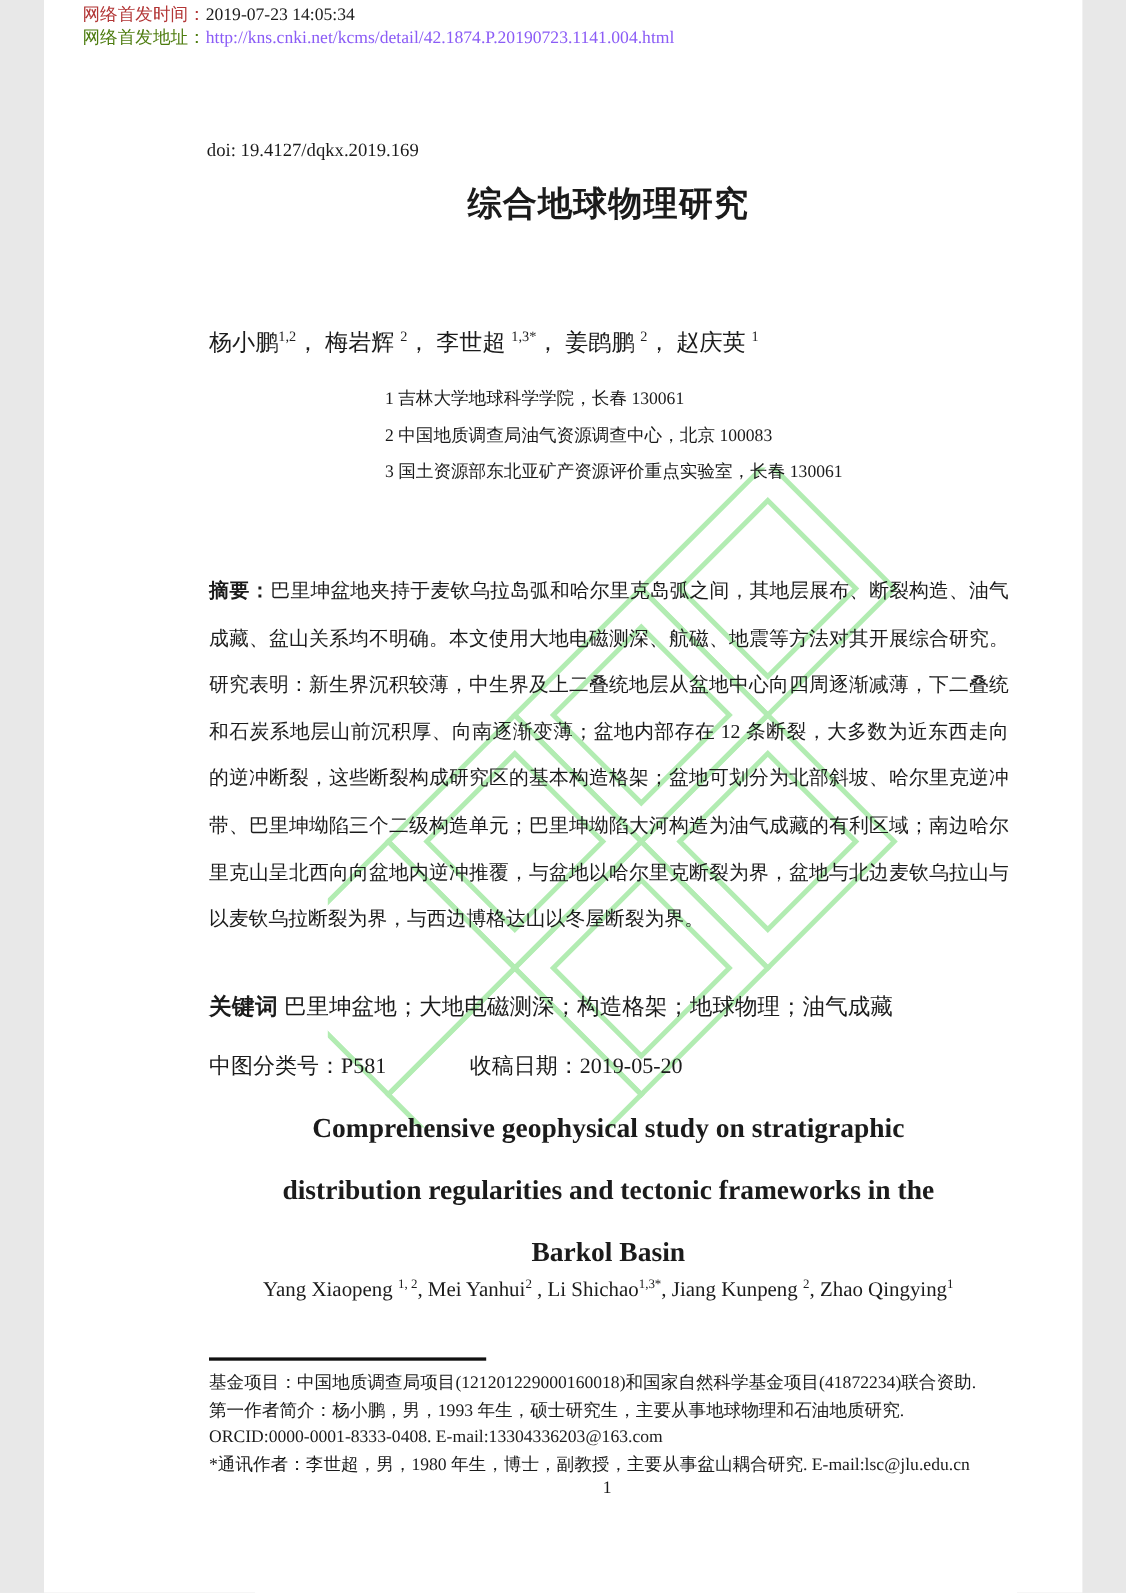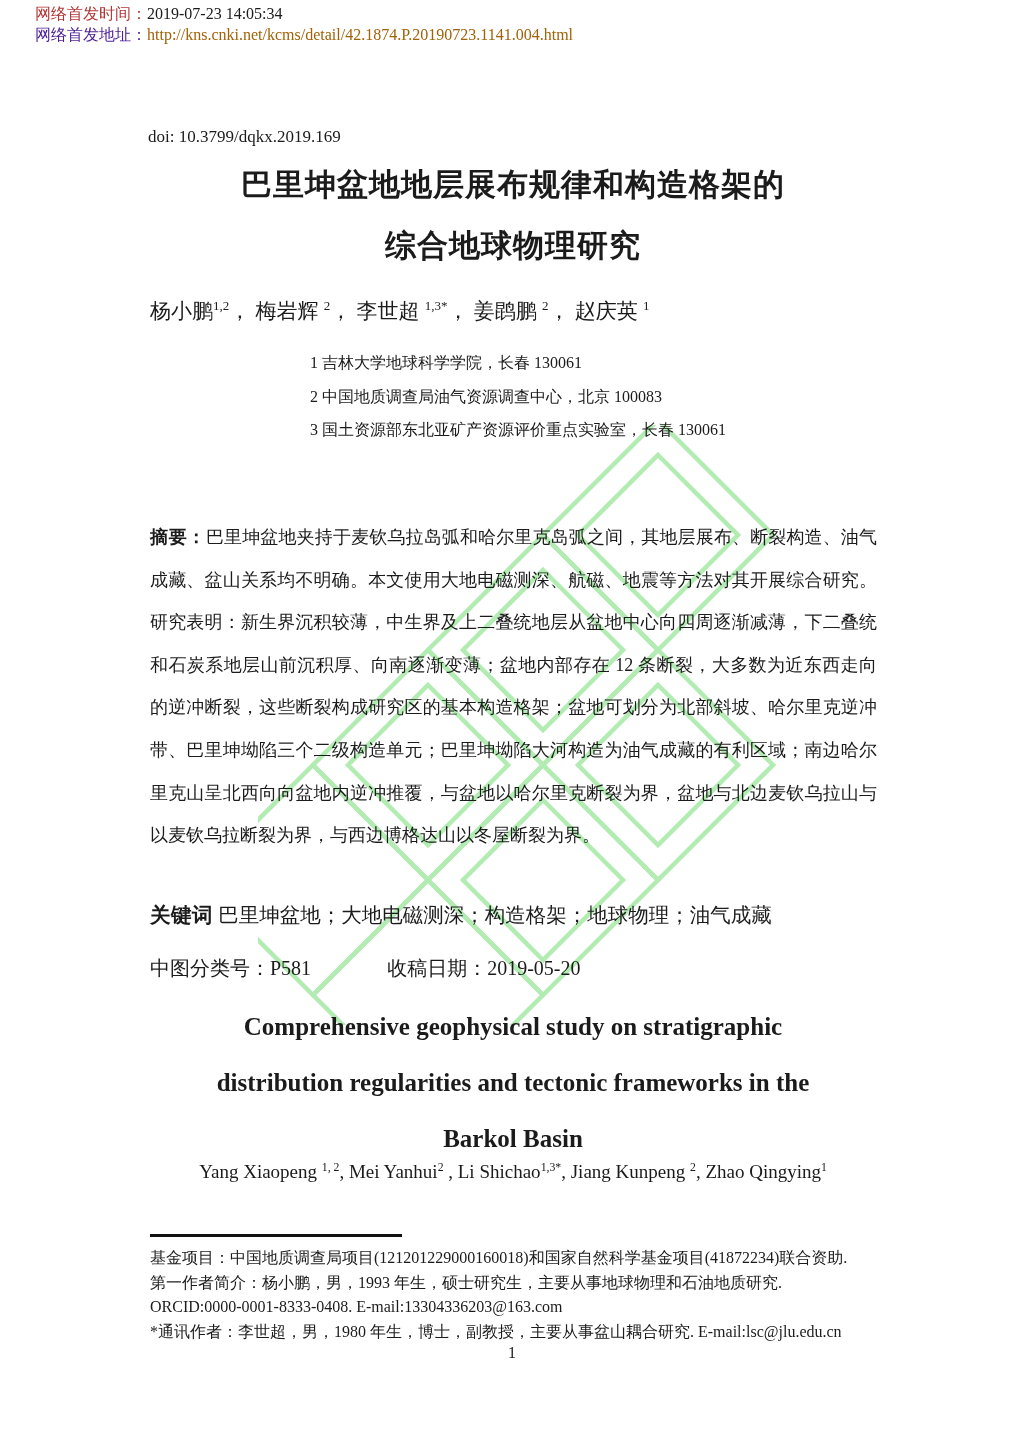--- a/index.html
+++ b/index.html
@@ -1,28 +1,28 @@
 <!DOCTYPE html>
 <html><head>
 <meta charset="utf-8">
 <style>
   html,body { margin:0; padding:0; background:#e8e8e8; }
   .page {
-    position:relative; width:1024px; height:1448px; margin:0 auto;
+    position:relative; width:944px; height:1448px; margin:0 auto;
     background:#ffffff; overflow:hidden;
     font-family:"Liberation Serif","DejaVu Serif",serif; color:#1b1b1b;
   }
   .abs { position:absolute; z-index:1; }
 
   
   .net-header { left:35px; top:3px; font-size:16px; line-height:21px; white-space:nowrap; }
   .hdr-label  { color:#b23535; }
-  .hdr-label2 { color:#4c1d95; }
+  .hdr-label2 { color:#4d7c0f; }
   .hdr-value  { color:#1b1b1b; }
-  .hdr-link   { color:#a16207; text-decoration:none; }
+  .hdr-link   { color:#8b5cf6; text-decoration:none; }
 
   .doi { left:148px; top:127px; font-size:17px; }
 
   .cn-title { left:150px; top:154px; width:726px; text-align:center;
               font-size:31px; font-weight:700; line-height:61px; letter-spacing:1px; }
 
   .cn-authors { left:150px; top:297px; width:726px; text-align:left; font-size:21px; }
   .cn-authors sup, .en-authors sup { font-size:0.62em; }
 
   .affiliations { left:310px; top:346px; font-size:16px; line-height:33.5px; }
@@ -72,24 +72,23 @@
 
   <div class="abs net-header">
     <div>
       <span class="hdr-label">网络首发时间：</span><span class="hdr-value">2019-07-23 14:05:34</span>
     </div>
     <div>
       <span class="hdr-label2">网络首发地址：</span><a class="hdr-link" href="#">http://kns.cnki.net/kcms/detail/42.1874.P.20190723.1141.004.html</a>
     </div>
   </div>
 
-  <div class="abs doi">doi: 10.3799/dqkx.2019.169</div>
+  <div class="abs doi">doi: 19.4127/dqkx.2019.169</div>
 
   <div class="abs cn-title">
-    <div>巴里坤盆地地层展布规律和构造格架的</div>
     <div>综合地球物理研究</div>
   </div>
 
   <div class="abs cn-authors">
     
   
       <span class="au"><span>杨小鹏</span><sup>1,2</sup><span>，</span></span>
     
       <span class="au"><span>梅岩辉 </span><sup>2</sup><span>，</span></span>
     

